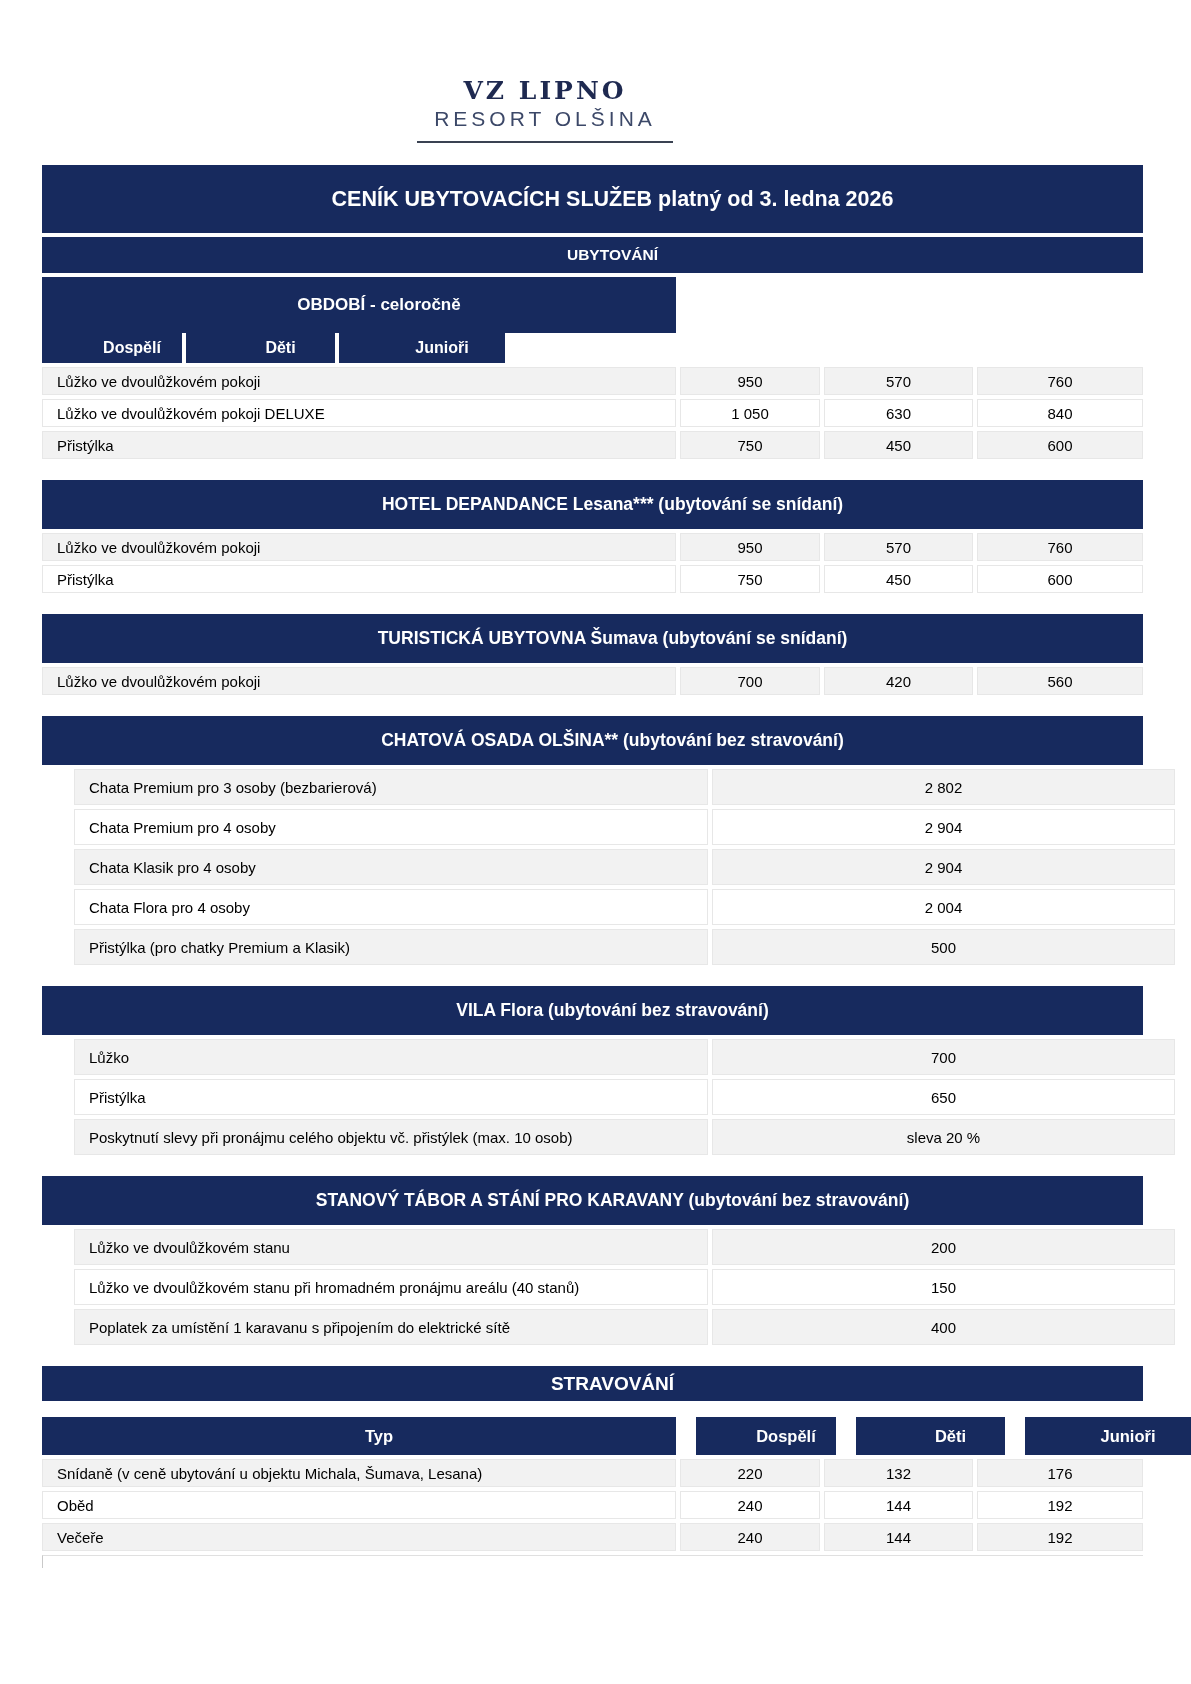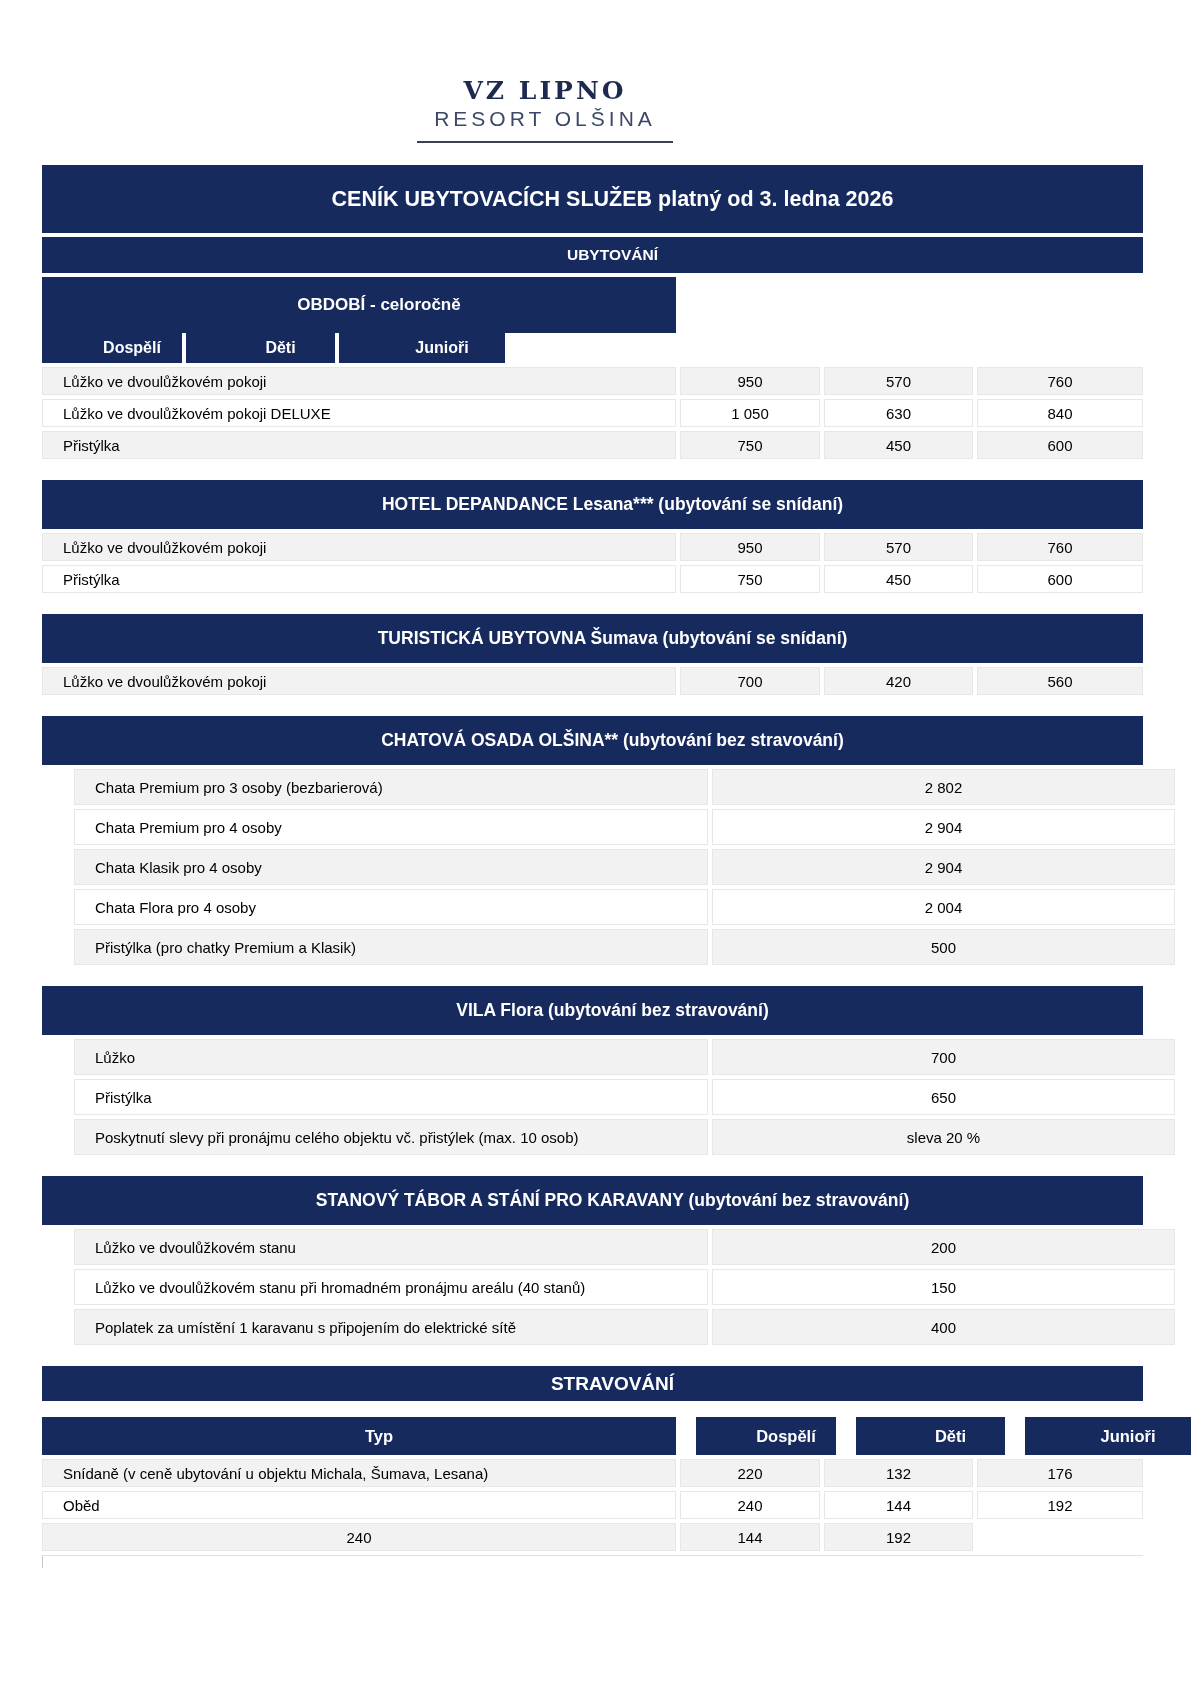--- a/index.html
+++ b/index.html
@@ -72,21 +72,21 @@
     display:grid;grid-template-columns:634px 140px 149px 166px;column-gap:4px;
     margin-bottom:4px;
   }
   .row.merged{grid-template-columns:634px 463px;margin-left:32px;}
   .row .cell{
     min-height:28px;display:flex;align-items:center;
     font-size:15px;color:#000;
     border:1px solid #e7e7e7;box-sizing:border-box;
   }
   .row.tall .cell{min-height:36px;}
-  .row .label{padding-left:20px;padding-right:8px;}
+  .row .label{padding-left:14px;padding-right:8px;}
   .row .val{justify-content:center;text-align:center;}
   .bg-a{background:#f2f2f2;}
   .bg-b{background:#ffffff;}
   .section-gap{height:17px;}
   
   .strav-head{
     display:grid;grid-template-columns:634px 140px 149px 166px;column-gap:20px;
     margin-bottom:4px;
   }
   .strav-head .hcell{
@@ -248,20 +248,21 @@
             <div class="cell val bg-a">132</div>
             <div class="cell val bg-a">176</div>
           </div>
           <div class="row">
             <div class="cell label bg-b">Oběd</div>
             <div class="cell val bg-b">240</div>
             <div class="cell val bg-b">144</div>
             <div class="cell val bg-b">192</div>
           </div>
           <div class="row">
+            <div class="cell label bg-a">Večeře</div>
             <div class="cell val bg-a">240</div>
             <div class="cell val bg-a">144</div>
             <div class="cell val bg-a">192</div>
           </div>
         </div>
     </div>
 
     <div class="partial"></div>
 
   </div>

